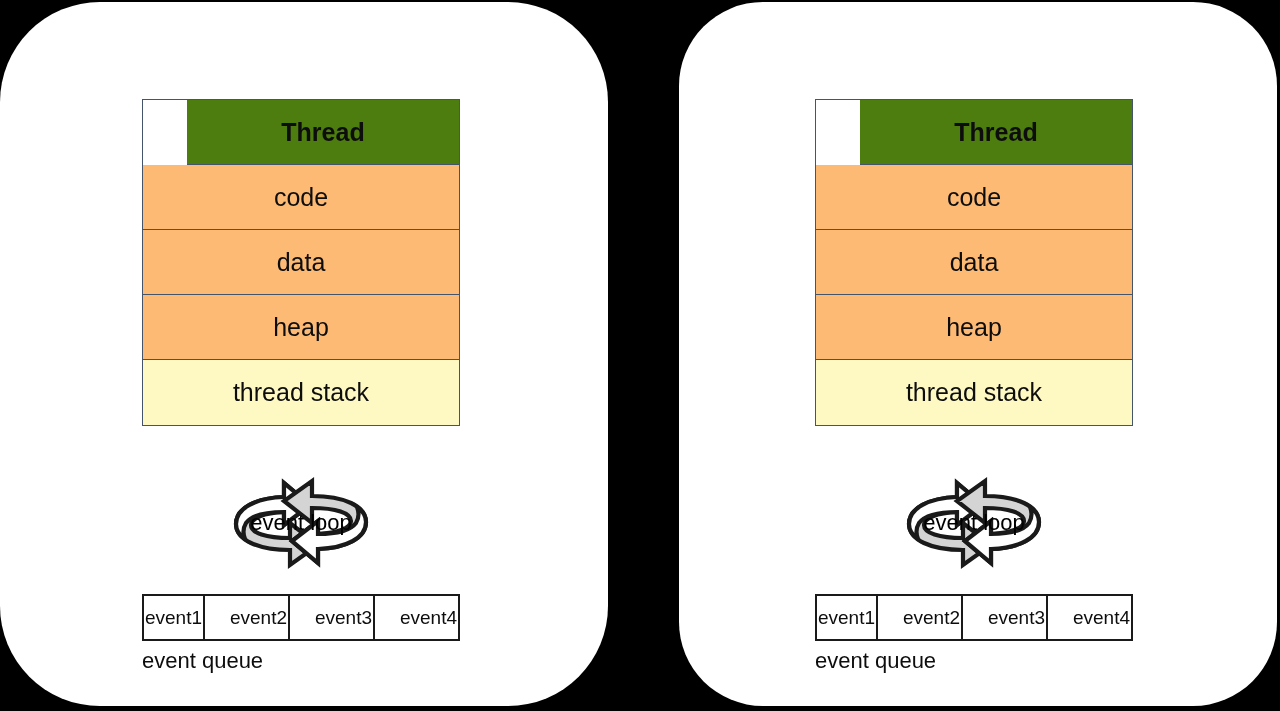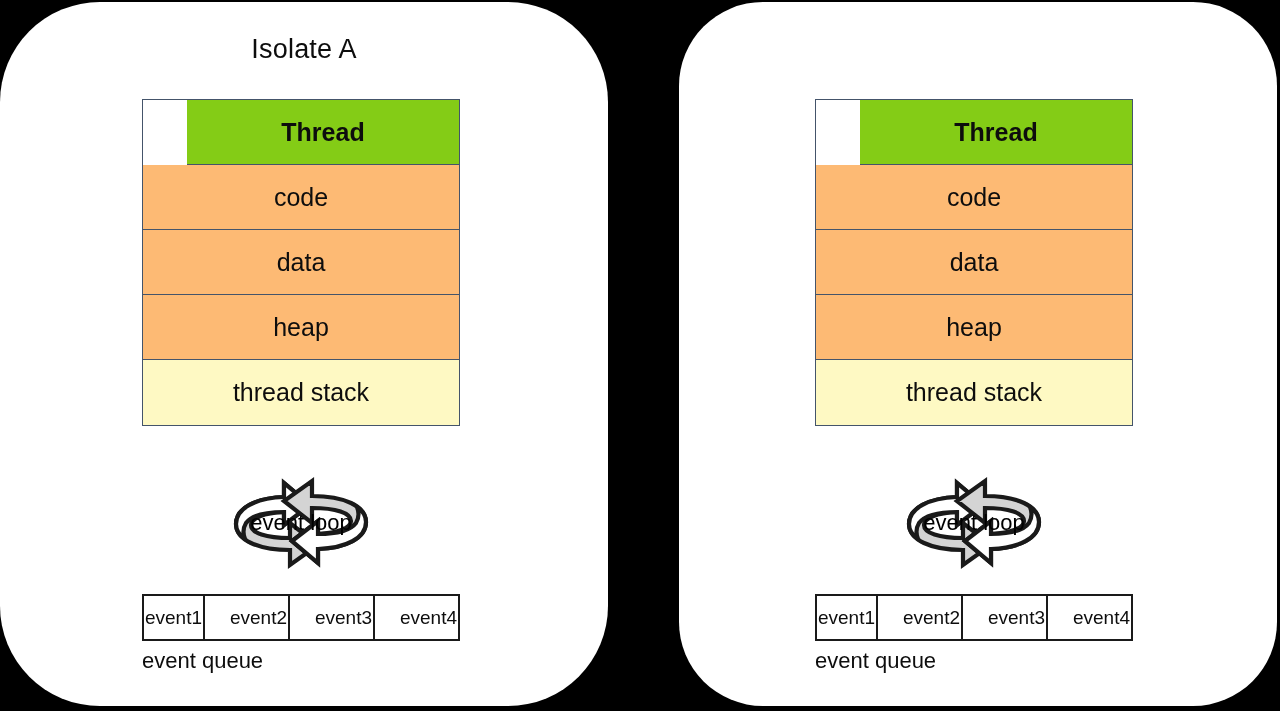--- a/index.html
+++ b/index.html
@@ -73,21 +73,21 @@
     box-sizing: border-box;
     border-bottom: 1px solid #44546a;
     display: flex;
     align-items: center;
     justify-content: center;
     font-size: 25px;
     color: #0d0d0d;
   }
   .mem-row:last-child { border-bottom: none; }
   .mem-row.header {
-    background: #84cc16;
+    background: #4d7c0f;
     font-weight: bold;
     font-size: 25px;
     margin-left: 44px;
   }
   .mem-row.seg { background: #fdba74; }
   .mem-row.stack { background: #fef9c3; }
 
   
   .event-loop {
     position: absolute;
@@ -155,21 +155,20 @@
   .panel-a .queue-label { left: 142px; }
   .panel-b .queue-label { left: 136px; }
 </style>
 </head>
 <body>
 
 <div class="stage">
 
   <div class="isolate-panel panel-a">
 
-    <div class="panel-title">Isolate A</div>
 
     <div class="mem-table">
       <div class="mem-row header">
         <span>Thread</span>
       </div>
       <div class="mem-row seg">
         <span>code</span>
       </div>
       <div class="mem-row seg">
         <span>data</span>

